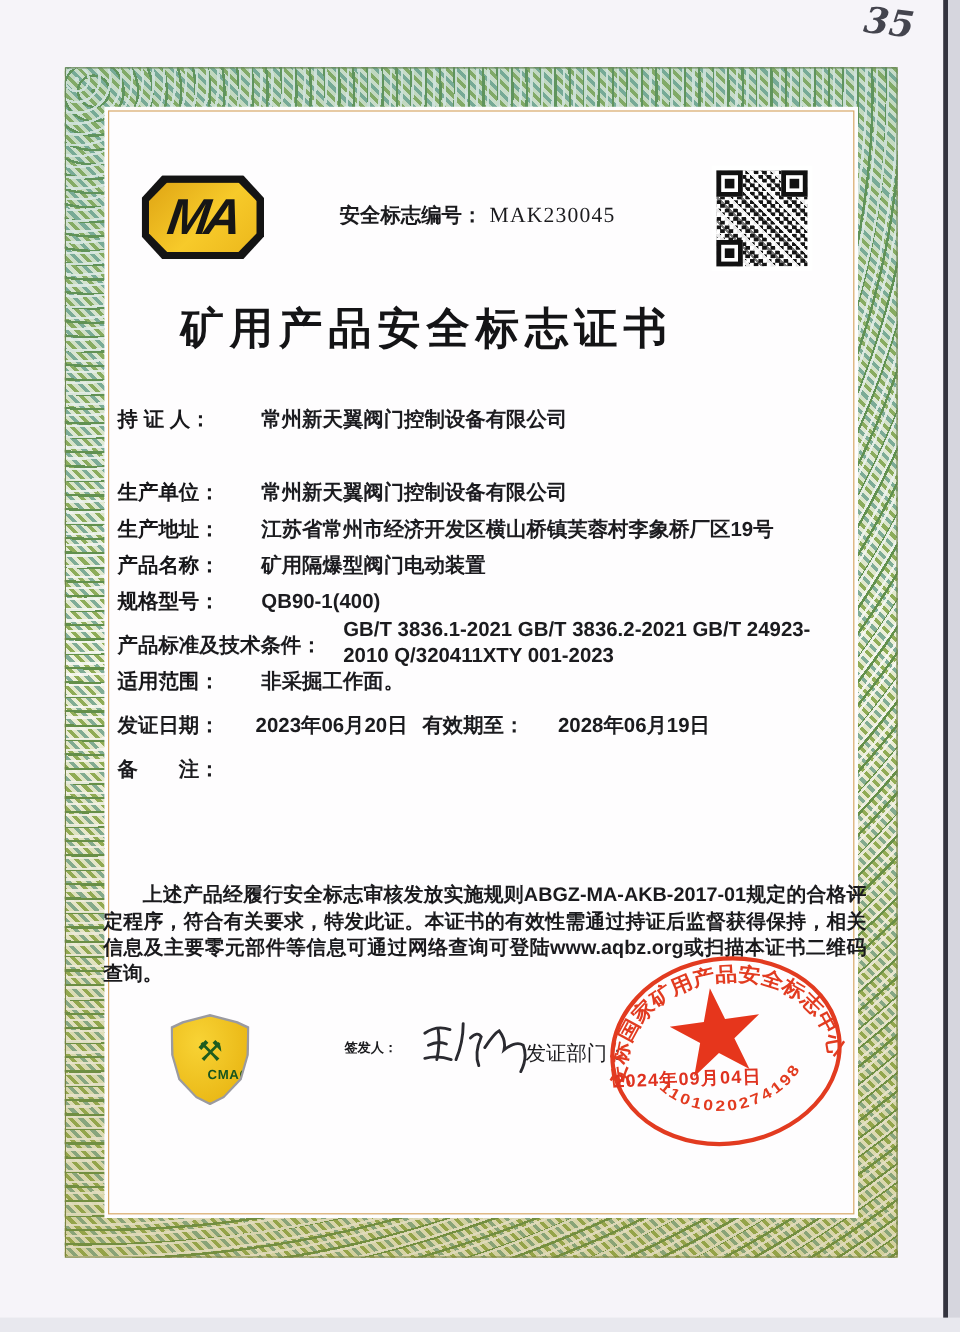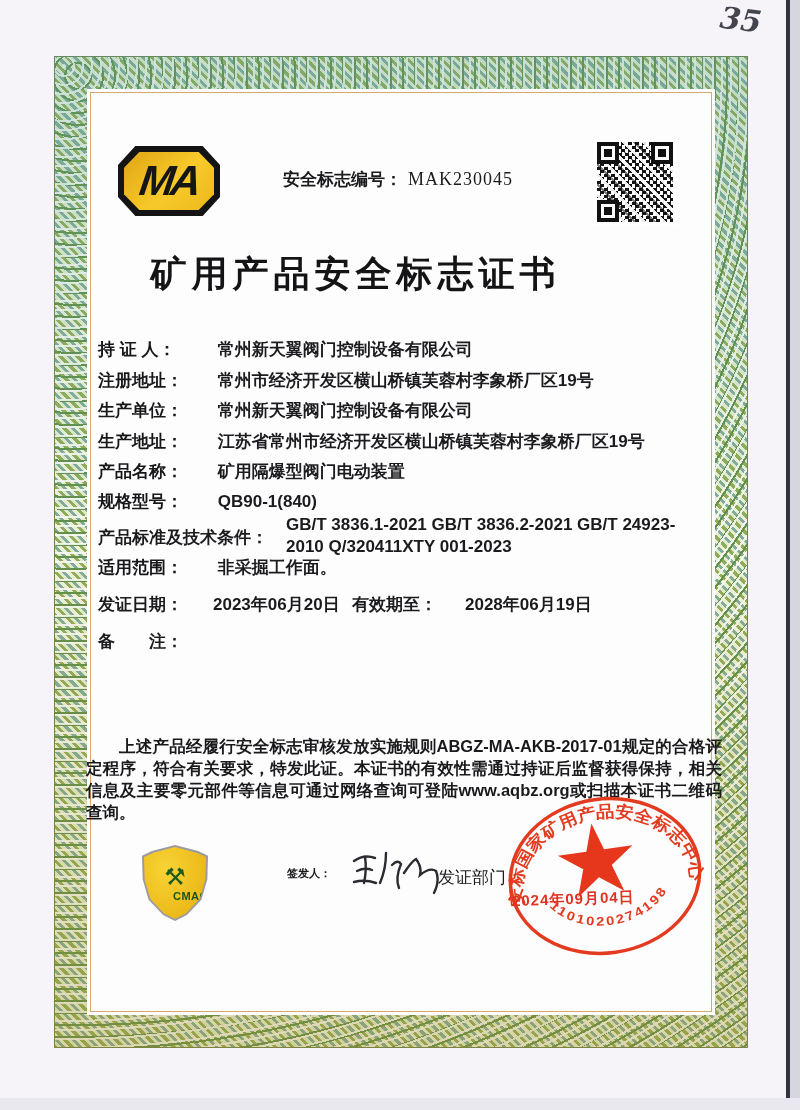--- a/index.html
+++ b/index.html
@@ -109,39 +109,35 @@
     <div class="finder f-tr"></div>
     <div class="finder f-bl"></div>
   </div>
 
   <h1 class="title">矿用产品安全标志证书</h1>
 
   <div class="row" style="top:339px">
     <span class="flabel">持 证 人：</span>
     <span class="fvalue">常州新天翼阀门控制设备有限公司</span>
   </div>
-  <div class="row" style="top:370px">
-    <span class="flabel">注册地址：</span>
-    <span class="fvalue">常州市经济开发区横山桥镇芙蓉村李象桥厂区19号</span>
-  </div>
   <div class="row" style="top:400px">
     <span class="flabel">生产单位：</span>
     <span class="fvalue">常州新天翼阀门控制设备有限公司</span>
   </div>
   <div class="row" style="top:431px">
     <span class="flabel">生产地址：</span>
     <span class="fvalue">江苏省常州市经济开发区横山桥镇芙蓉村李象桥厂区19号</span>
   </div>
   <div class="row" style="top:461px">
     <span class="flabel">产品名称：</span>
     <span class="fvalue">矿用隔爆型阀门电动装置</span>
   </div>
   <div class="row" style="top:491px">
     <span class="flabel">规格型号：</span>
-    <span class="fvalue">QB90-1(840)</span>
+    <span class="fvalue">QB90-1(400)</span>
   </div>
   <div class="row-std">
     <span class="flabel-std">产品标准及技术条件：</span>
     <span class="fvalue-std">GB/T 3836.1-2021 GB/T 3836.2-2021 GB/T 24923-2010 Q/320411XTY 001-2023</span>
   </div>
   <div class="row" style="top:557px">
     <span class="flabel">适用范围：</span>
     <span class="fvalue">非采掘工作面。</span>
   </div>
 

